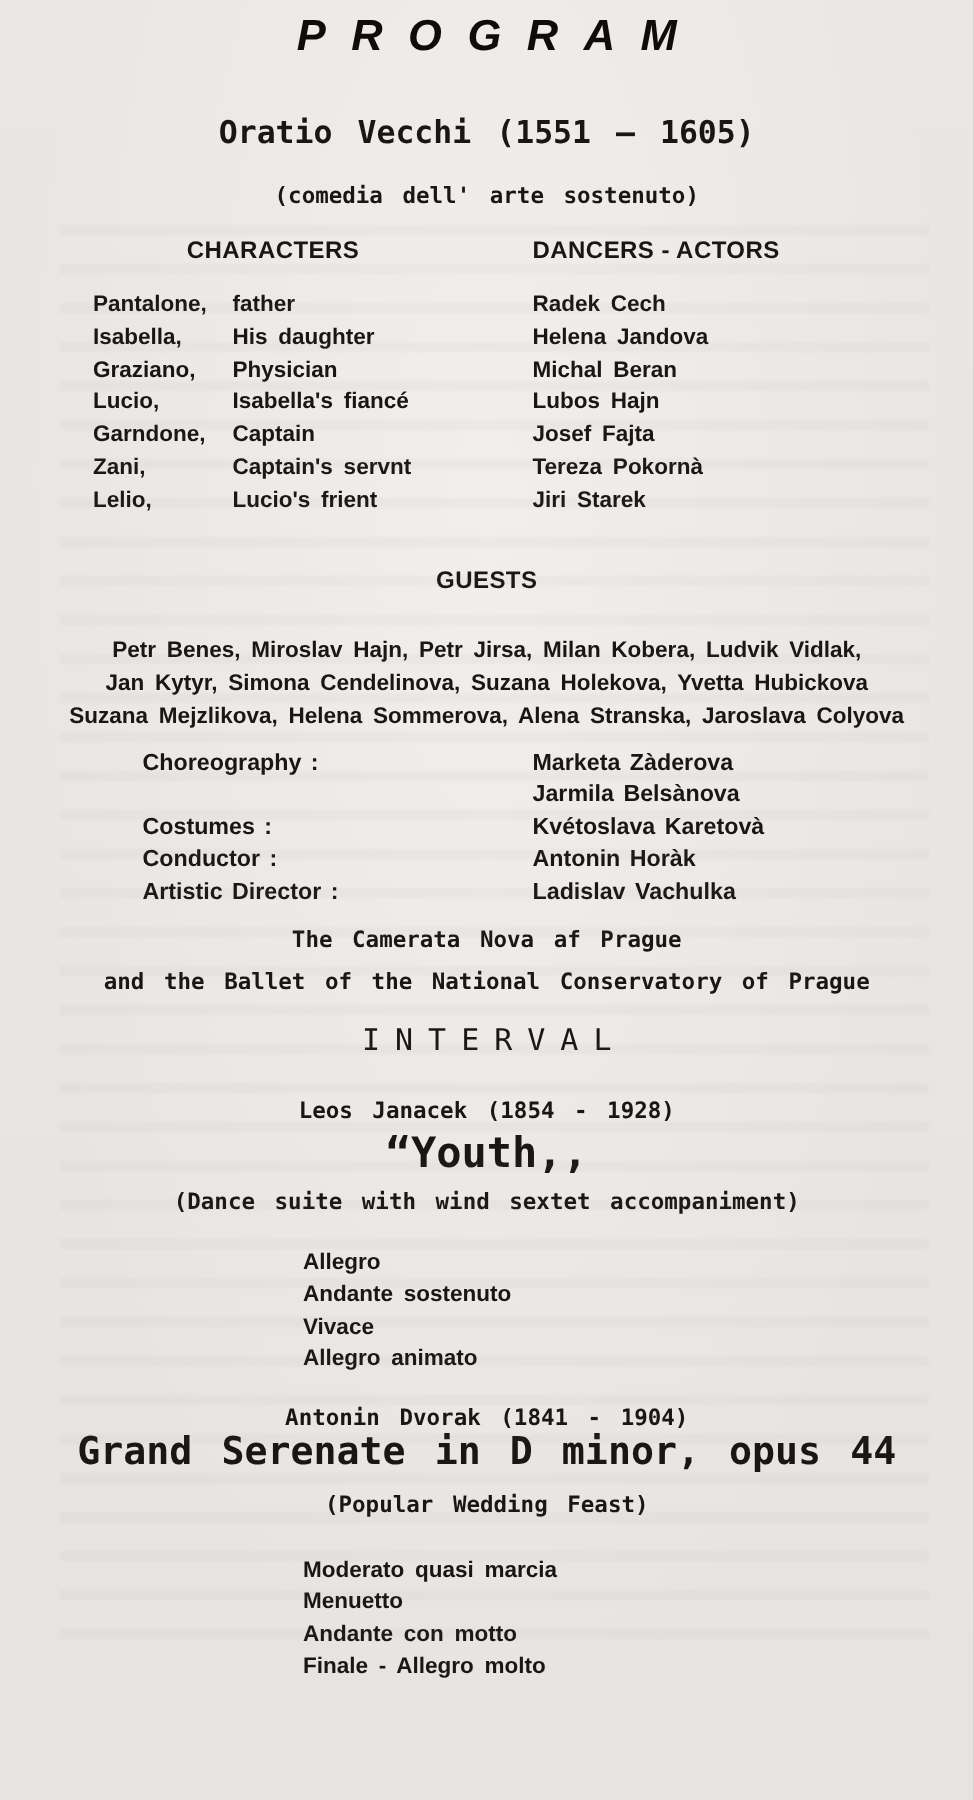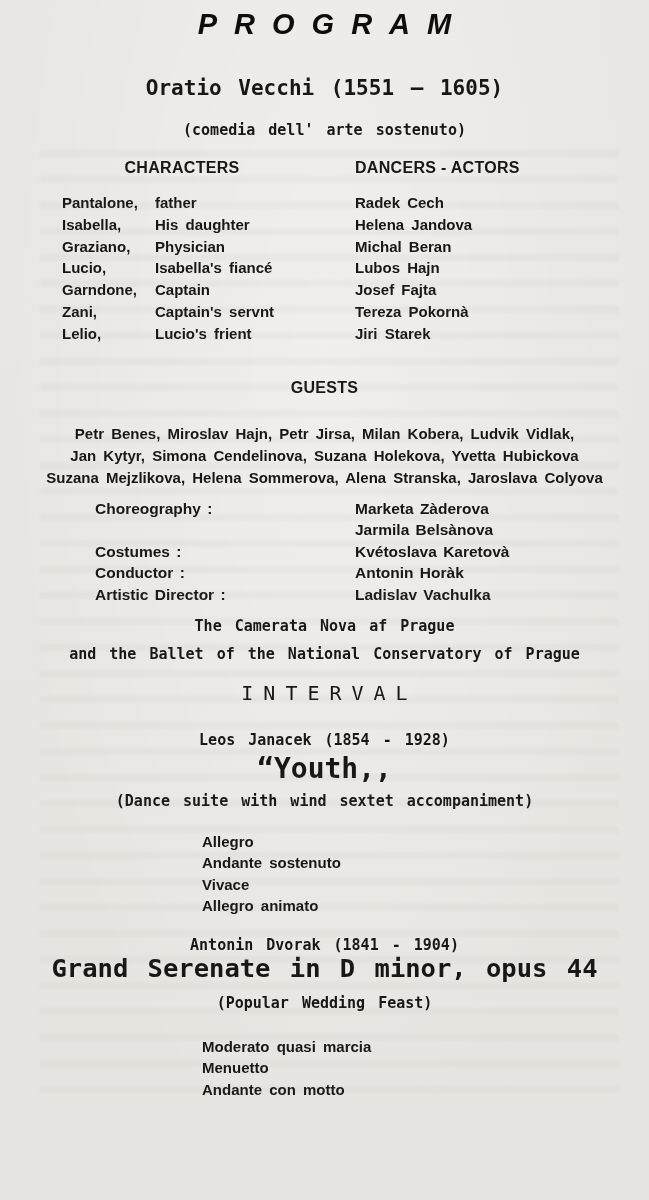--- a/index.html
+++ b/index.html
@@ -190,15 +190,16 @@
   </div>
 
   <div class="abs center techno composer3">Antonin Dvorak (1841 - 1904)</div>
   <div class="abs center techno work3-title">Grand Serenate in D minor, opus 44</div>
   <div class="abs center techno work3-sub">(Popular Wedding Feast)</div>
 
   <div class="movements movements2">
     <div>Moderato quasi marcia</div>
     <div>Menuetto</div>
     <div>Andante con motto</div>
+    <div>Finale - Allegro molto</div>
   </div>
 
 </div>
 
 </body></html>

